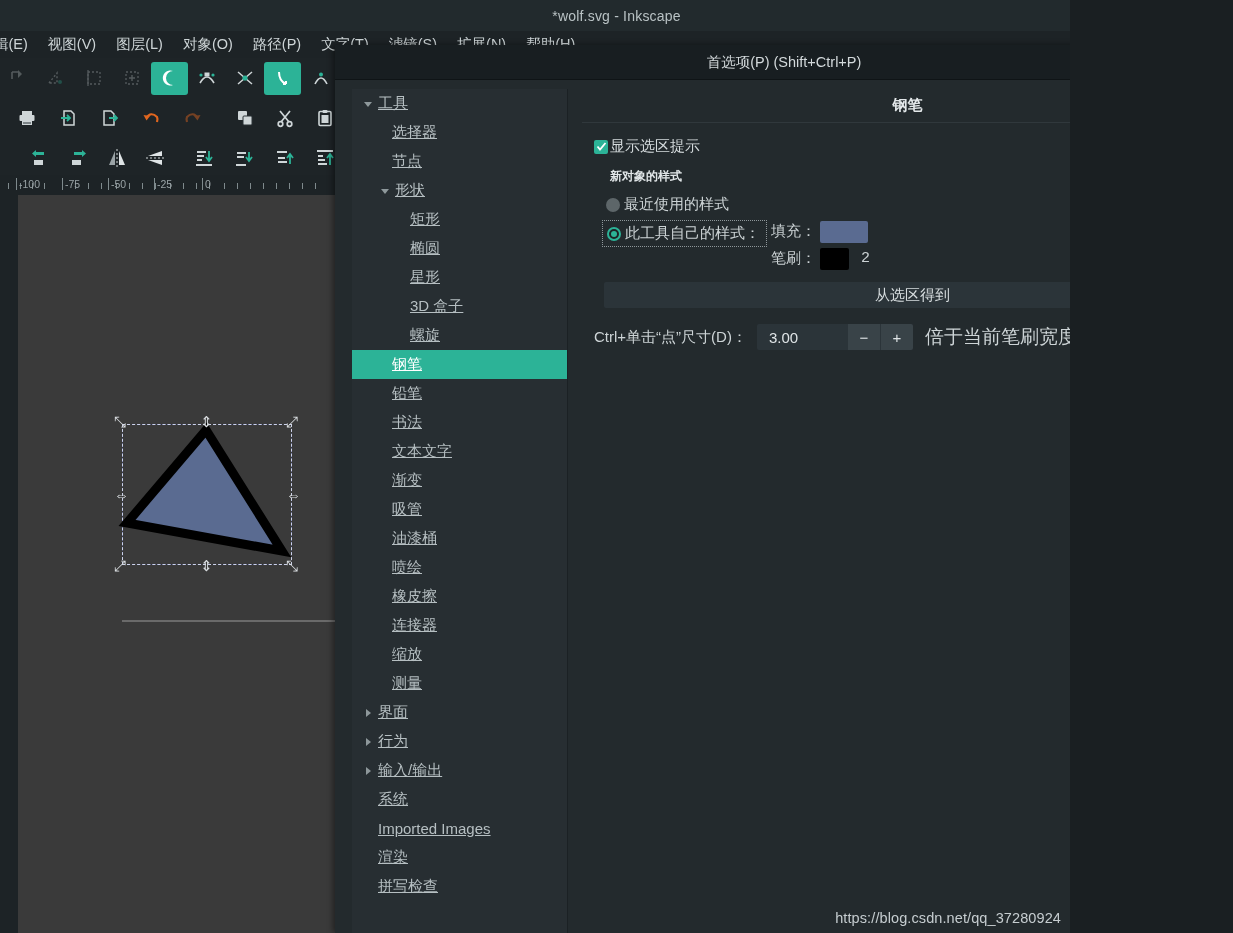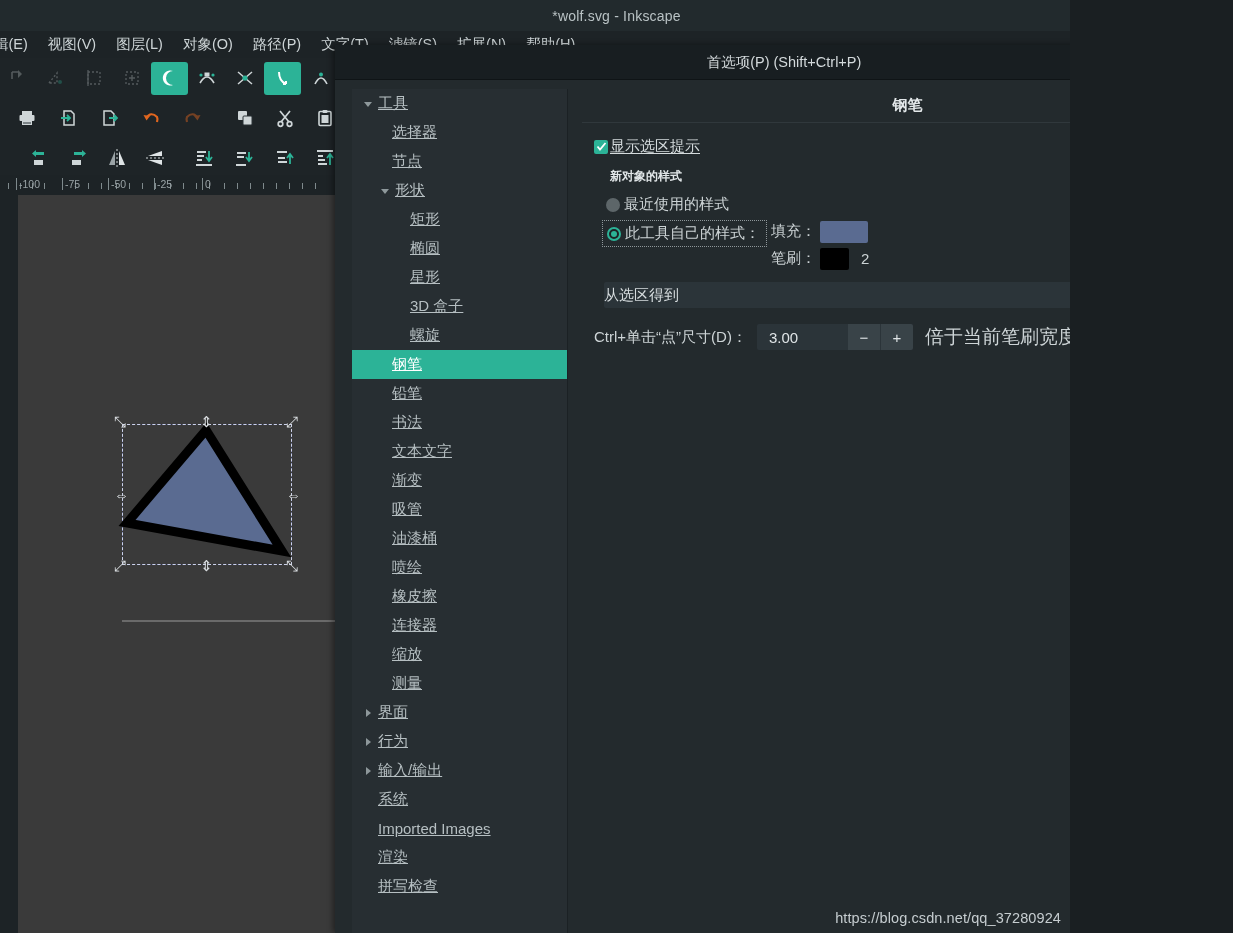--- a/index.html
+++ b/index.html
@@ -245,21 +245,20 @@
     border-radius: 2px;
     display: inline-flex;
     align-items: center; justify-content: center;
     margin-right: 2px;
     flex: 0 0 14px;
   }
   .chk svg { display:block; }
   .chk-label {
     font-size: 15px;
     color: #d5dbdd;
-    text-decoration: underline;
     text-underline-offset: 2px;
   }
 
   .group-title {
     font-size: 12px;
     font-weight: bold;
     color: #e1e6e8;
     margin: 12px 0 6px 16px;
   }
 
@@ -307,21 +306,21 @@
     width: 29px; height: 22px;
     background: #000000;
     border-radius: 2px;
   }
   .stroke-val { font-size: 15px; color: #ccd3d5; margin-left: 12px; }
 
   .wide-button {
     margin: 10px 12px 0 10px;
     height: 26px;
     background: #2b3439;
-    display: flex; align-items: center; 
+    display: flex; align-items: center; justify-content: center;
     border-radius: 2px;
   }
   .wide-button-text { font-size: 15px; color: #d7dddf; }
 
   .spin-row { margin-top: 16px; }
   .spin-label { font-size: 15px; color: #cdd4d6; margin-right: 10px; }
   .spin {
     display: flex;
     align-items: stretch;
     border-radius: 2px;
@@ -752,21 +751,21 @@
             <span class="chk-label">显示选区提示</span>
           </div>
 
           <div class="group-title">新对象的样式</div>
 
           <div class="row radio-row">
             <span class="radio"></span>
             <span class="radio-label">最近使用的样式</span>
           </div>
 
-          <div class="row" style="align-items:flex-start;">
+          <div class="row" style="align-items:flex-start;font-family:Liberation Mono, monospace;">
             <div class="focus-box" style="margin-top:2px;">
               <span class="radio checked">
                 <span class="radio-dot"></span>
               </span>
               <span class="radio-label">此工具自己的样式：</span>
             </div>
 
             <div class="style-block">
               <div class="style-line">
                 <span class="style-lbl">填充：</span>

